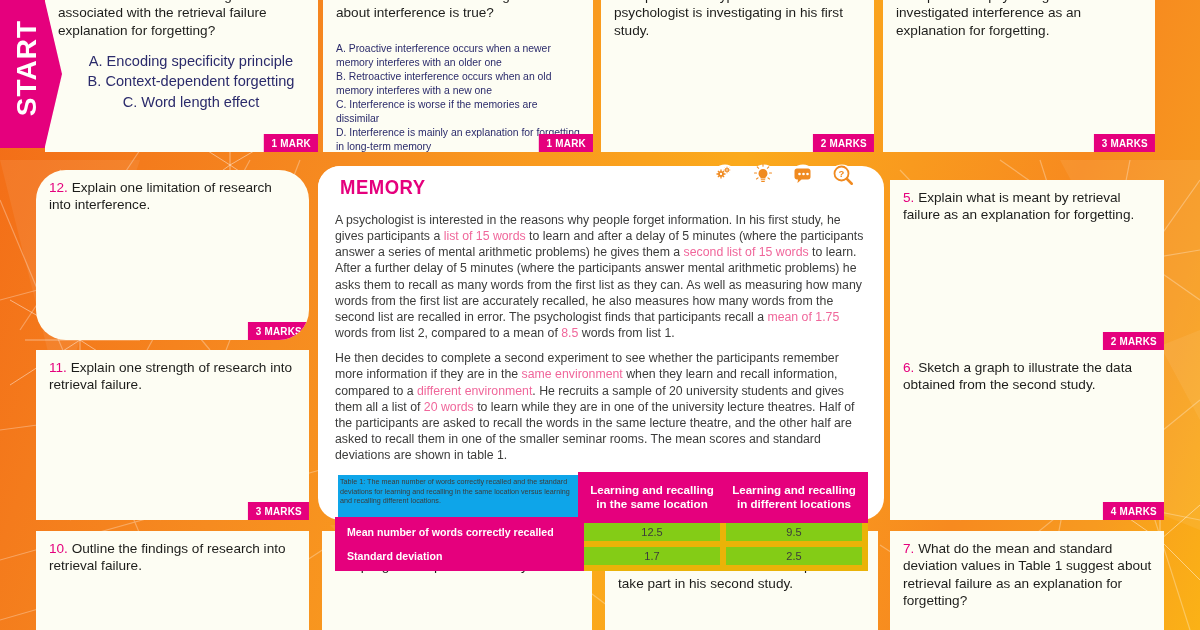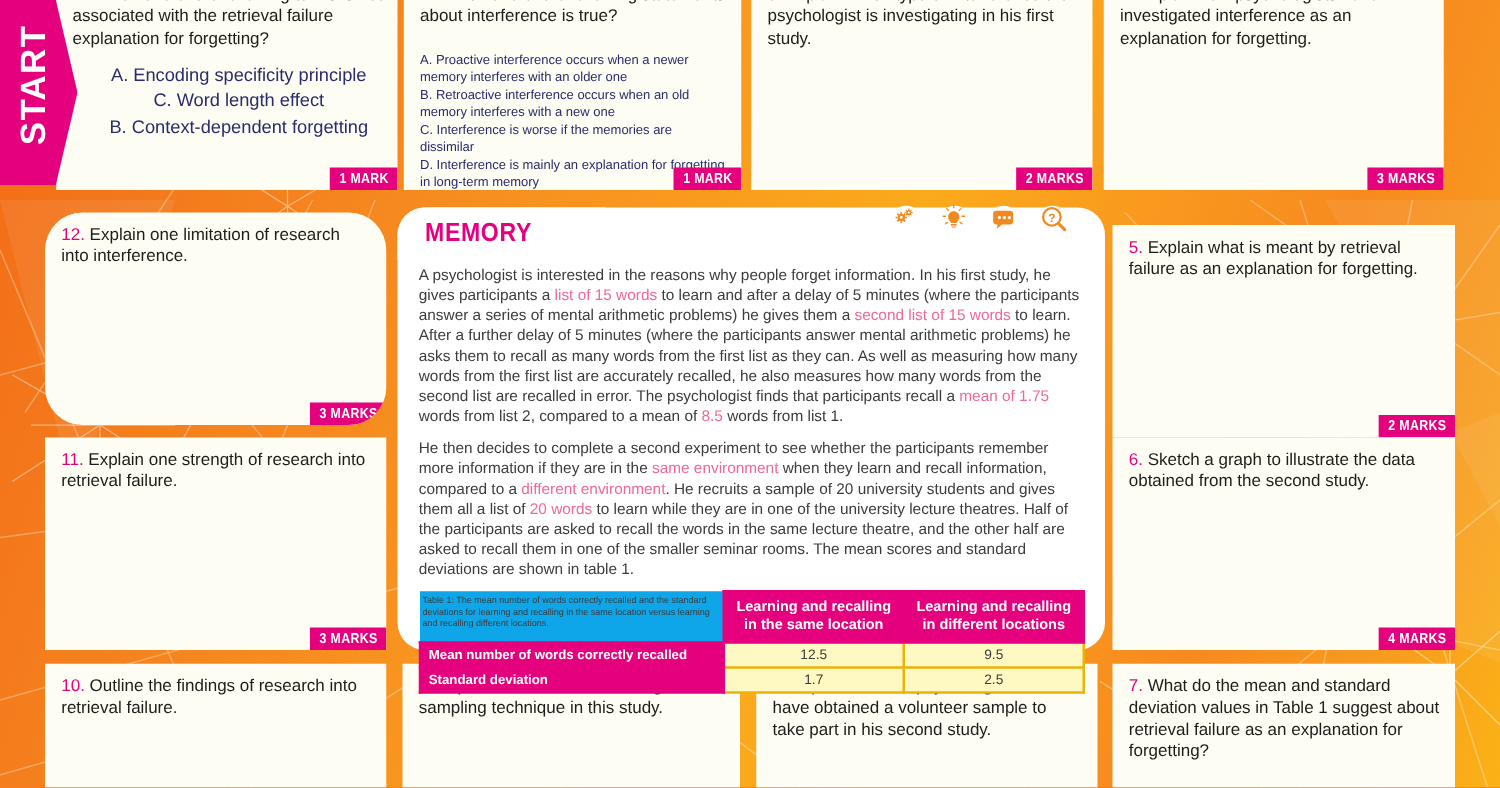--- a/index.html
+++ b/index.html
@@ -156,21 +156,21 @@
   }
   .head-icon { width: 30px; height: 33px; }
 
   
   #tbl {
     width: 100%;
     border-collapse: collapse;
     margin-top: 2px;
     table-layout: fixed;
   }
-  #tbl td, #tbl th { border: 2px solid #eab308; }
+  #tbl td, #tbl th { border: 6px solid #eab308; }
   #tbl .caption-cell {
     border: none;
     background: #0ea5e9;
     font-size: 7.2px;
     line-height: 1.32;
     color: #3C3C3B;
     text-align: left;
     vertical-align: top;
     padding: 2px 8px 2px 2px;
     width: 243px;
@@ -189,21 +189,21 @@
   #tbl .rowhead {
     background: #E5007D;
     color: #fff;
     font-size: 10.6px;
     font-weight: bold;
     text-align: left;
     padding: 3px 6px;
     border-color: #E5007D;
   }
   #tbl .val {
-    background: #fef9c3;
+    background: #84cc16;
     text-align: center;
     font-size: 11px;
     color: #3C3C3B;
     padding: 3px 4px;
   }
 </style>
 </head>
 <body>
 
 <div id="sheet">
@@ -233,22 +233,22 @@
 
   <div class="row" style="left:0;top:-22px;width:1200px;gap:0;">
 
     <div class="card" style="width:273px;height:174px;margin-left:45px;">
       <div class="card-text">
         <span class="qnum">1.</span>
         <span>Which one of the following terms is not associated with the retrieval failure explanation for forgetting?</span>
       </div>
       <div class="opts">
         <div>A. Encoding specificity principle</div>
+        <div>B. Context-dependent forgetting</div>
         <div>C. Word length effect</div>
-        <div>B. Context-dependent forgetting</div>
       </div>
       <div class="mark">1 MARK</div>
     </div>
 
     <div class="card" style="width:270px;height:174px;margin-left:5px;">
       <div class="card-text">
         <span class="qnum">2.</span>
         <span>Which one of the following statements about interference is true?</span>
       </div>
       <div class="opts-small" style="padding-top:16px;">

